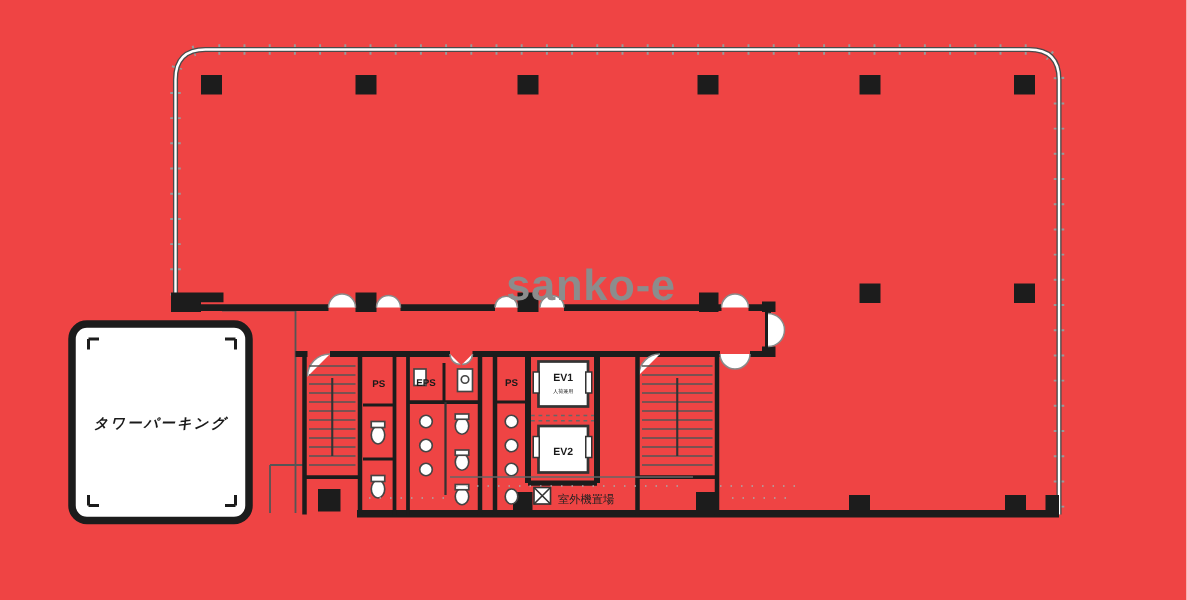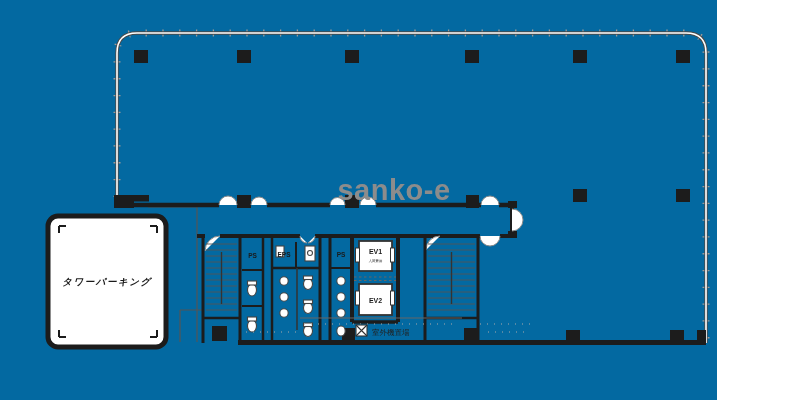--- a/index.html
+++ b/index.html
@@ -1,16 +1,16 @@
 <!DOCTYPE html>
 <html><head>
 <meta charset="utf-8">
 <style>
   html,body{margin:0;padding:0;background:#ffffff;width:791px;height:400px;overflow:hidden;}
-  .stage{position:relative;width:717px;height:400px;background:#0369a1;}
+  .stage{position:relative;width:791px;height:400px;background:#ef4444;}
   svg{display:block;}
   text{font-family:"Liberation Sans","DejaVu Sans",sans-serif;fill:#1a1a1a;}
   .room-label{font-size:6.5px;font-weight:bold;text-anchor:middle;}
   .tiny-label{font-size:3.4px;text-anchor:middle;fill:#222;}
   .ev-label{font-size:7px;font-weight:bold;text-anchor:middle;}
   .outdoor-label{font-size:7.5px;fill:#222;}
   .parking-label{font-size:9.5px;font-style:italic;letter-spacing:1.5px;text-anchor:middle;font-weight:bold;}
   .watermark{font-size:29px;font-weight:bold;fill:#8c8c8c;text-anchor:middle;letter-spacing:0.5px;}
 </style>
 </head>

